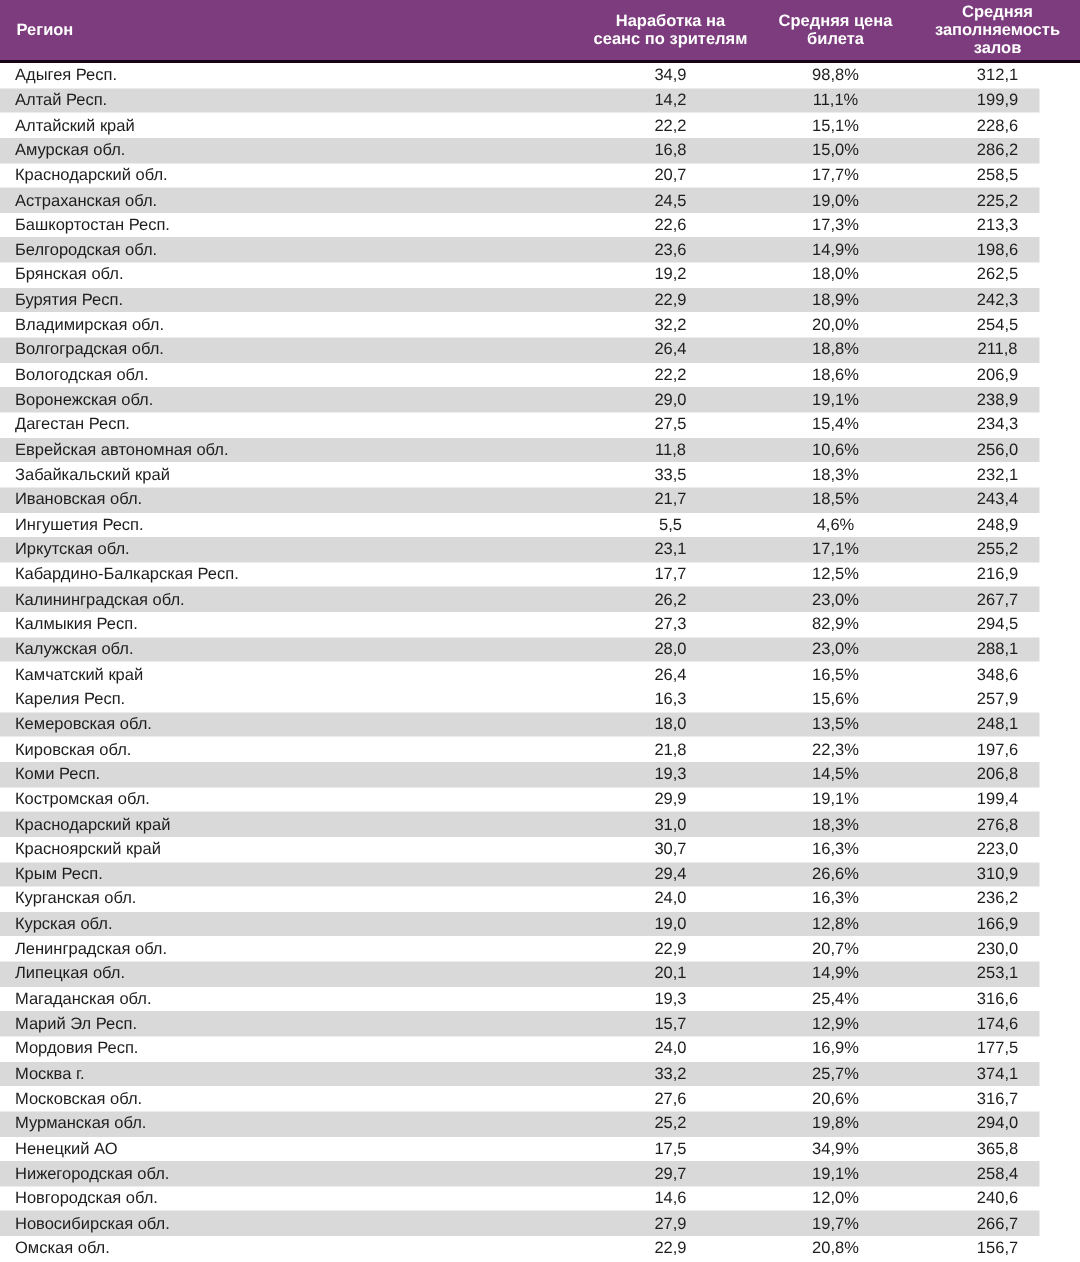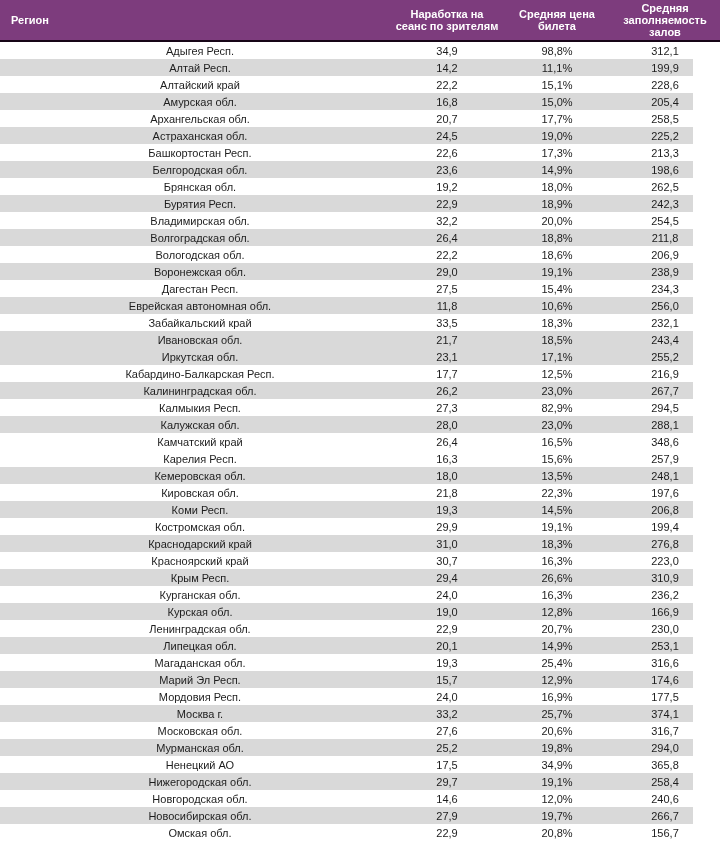--- a/index.html
+++ b/index.html
@@ -51,21 +51,21 @@
     align-items: center;
     font-size: 11px;
     color: #1d1d1d;
   }
   .row.striped {
     background-image: linear-gradient(#d9d9d9, #d9d9d9);
     background-size: 693px 100%;
     background-repeat: no-repeat;
   }
   .cell { overflow: hidden; white-space: nowrap; }
-  .cell.region { padding-left: 10px; text-align: center; }
+  .cell.region { padding-left: 10px; }
   .cell.num { text-align: center; }
 </style>
 </head>
 <body>
 
 <div class="table">
   <div class="table-header">
     <div class="hcell region">Регион</div>
     <div class="hcell">Наработка на
 сеанс по зрителям</div>
@@ -91,24 +91,24 @@
       <div class="row">
         <div class="cell region">Алтайский край</div>
         <div class="cell num">22,2</div>
         <div class="cell num">15,1%</div>
         <div class="cell num">228,6</div>
       </div>
       <div class="row striped">
         <div class="cell region">Амурская обл.</div>
         <div class="cell num">16,8</div>
         <div class="cell num">15,0%</div>
-        <div class="cell num">205,4</div>
-      </div>
-      <div class="row">
-        <div class="cell region">Архангельская обл.</div>
+        <div class="cell num">286,2</div>
+      </div>
+      <div class="row">
+        <div class="cell region">Краснодарский обл.</div>
         <div class="cell num">20,7</div>
         <div class="cell num">17,7%</div>
         <div class="cell num">258,5</div>
       </div>
       <div class="row striped">
         <div class="cell region">Астраханская обл.</div>
         <div class="cell num">24,5</div>
         <div class="cell num">19,0%</div>
         <div class="cell num">225,2</div>
       </div>
@@ -177,20 +177,26 @@
         <div class="cell num">33,5</div>
         <div class="cell num">18,3%</div>
         <div class="cell num">232,1</div>
       </div>
       <div class="row striped">
         <div class="cell region">Ивановская обл.</div>
         <div class="cell num">21,7</div>
         <div class="cell num">18,5%</div>
         <div class="cell num">243,4</div>
       </div>
+      <div class="row">
+        <div class="cell region">Ингушетия Респ.</div>
+        <div class="cell num">5,5</div>
+        <div class="cell num">4,6%</div>
+        <div class="cell num">248,9</div>
+      </div>
       <div class="row striped">
         <div class="cell region">Иркутская обл.</div>
         <div class="cell num">23,1</div>
         <div class="cell num">17,1%</div>
         <div class="cell num">255,2</div>
       </div>
       <div class="row">
         <div class="cell region">Кабардино-Балкарская Респ.</div>
         <div class="cell num">17,7</div>
         <div class="cell num">12,5%</div>

